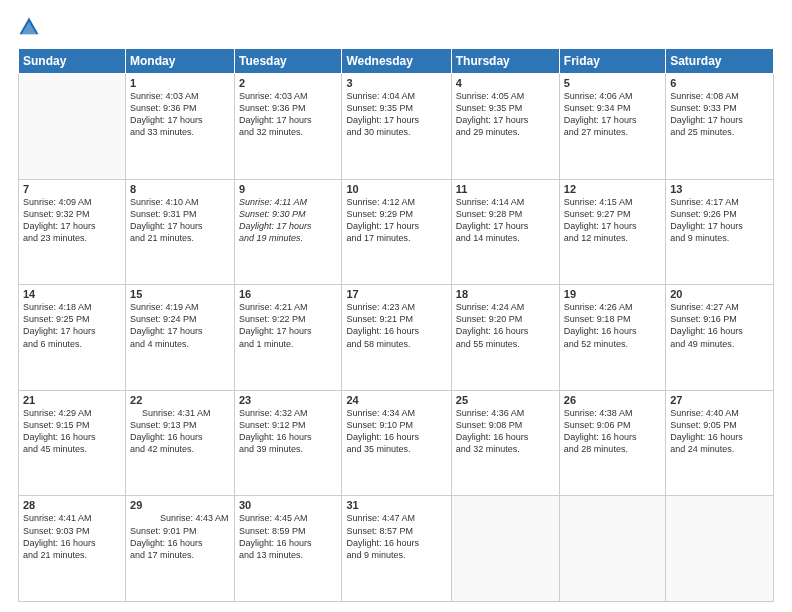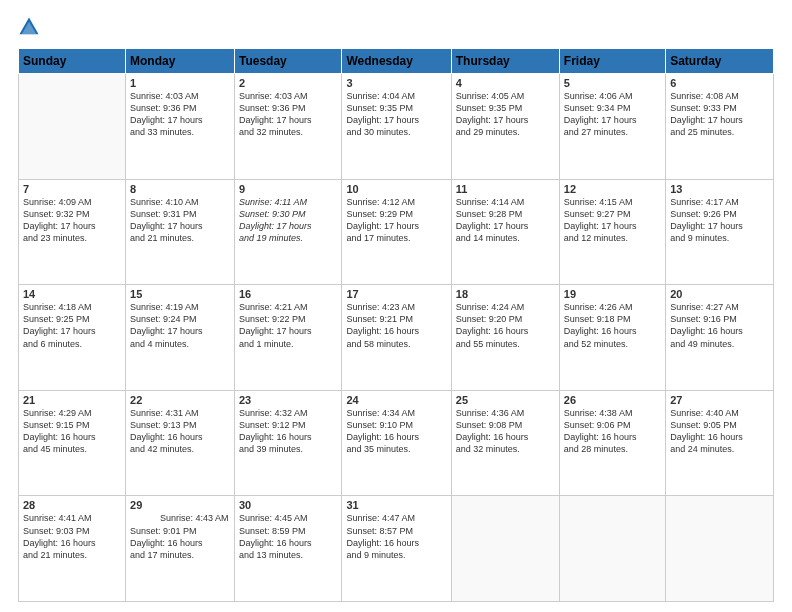--- a/index.html
+++ b/index.html
@@ -55,21 +55,21 @@
       font-size: 14px;
       color: #555;
     }
     .calendar {
       width: 100%;
       border-collapse: collapse;
       flex: 1;
     }
     .calendar th {
       background-color: #2e75b6;
-      color: #000000;
+      color: #ffffff;
       font-size: 12px;
       font-weight: bold;
       padding: 5px 4px;
       text-align: left;
       border: 1px solid #fff;
     }
     .calendar td {
       border: 1px solid #ccc;
       vertical-align: top;
       padding: 3px 4px;
@@ -217,21 +217,21 @@
           <td><span class="day-num">20</span><span class="day-info" style="white-space: pre-line;">Sunrise: 4:27 AM
 Sunset: 9:16 PM
 Daylight: 16 hours
 and 49 minutes.</span></td>
         </tr>
         <tr>
           <td><span class="day-num">21</span><span class="day-info" style="white-space: pre-line;">Sunrise: 4:29 AM
 Sunset: 9:15 PM
 Daylight: 16 hours
 and 45 minutes.</span></td>
-          <td><span class="day-num">22</span><span class="day-info" style="white-space: pre-line;">Sunrise: 4:31 AM
+          <td><span class="day-num">22</span><span class="day-info" style="white-space: pre-line; margin-left: 12px;">Sunrise: 4:31 AM
 Sunset: 9:13 PM
 Daylight: 16 hours
 and 42 minutes.</span></td>
           <td><span class="day-num">23</span><span class="day-info" style="white-space: pre-line;">Sunrise: 4:32 AM
 Sunset: 9:12 PM
 Daylight: 16 hours
 and 39 minutes.</span></td>
           <td><span class="day-num">24</span><span class="day-info" style="white-space: pre-line;">Sunrise: 4:34 AM
 Sunset: 9:10 PM
 Daylight: 16 hours

